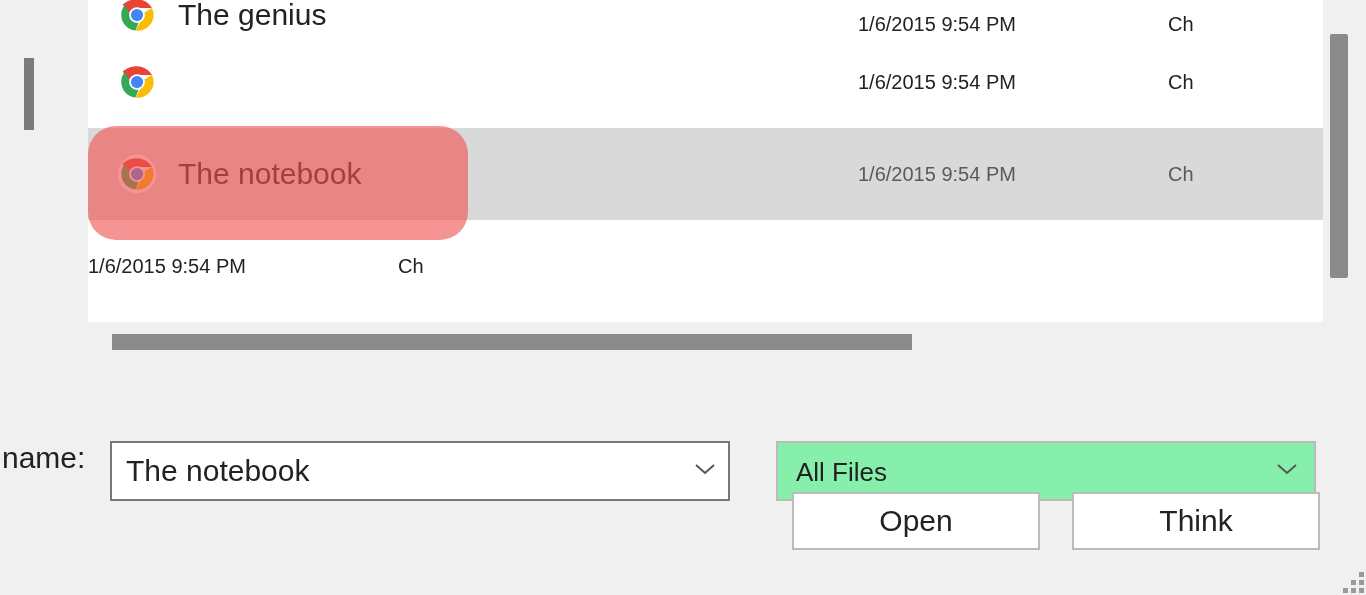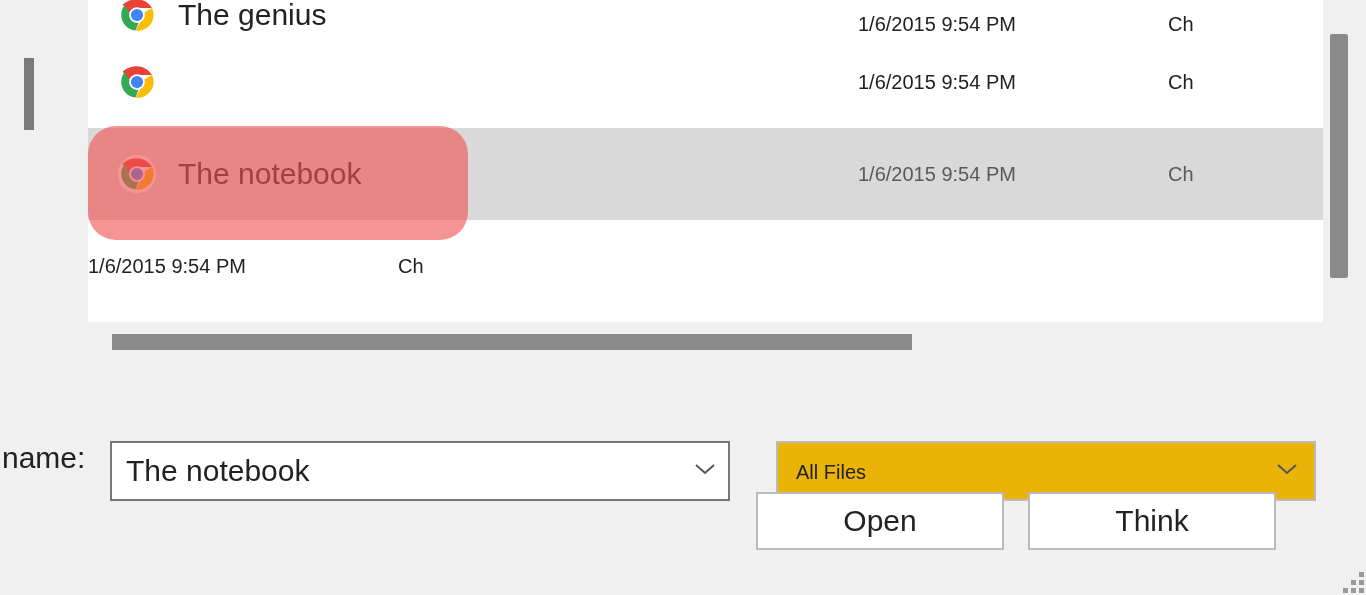--- a/index.html
+++ b/index.html
@@ -182,41 +182,41 @@
   }
 
   .filetype-select {
     position: relative;
     width: 540px;
   }
   .filetype-box {
     width: 100%;
     height: 60px;
     border: 2px solid #bbb;
-    background: #eab308;
-    font-size: 20px;
+    background: #86efac;
+    font-size: 26px;
     padding: 3px 54px 0 18px;
     color: #222;
     display: flex;
     align-items: center;
   }
   .filetype-caret {
     position: absolute;
     right: 18px;
     top: 50%;
     transform: translateY(-50%);
     pointer-events: none;
   }
 
   .buttons-row {
     position: absolute;
-    left: 756px;
+    left: 792px;
     top: 140px;
     display: flex;
-    gap: 24px;
+    gap: 32px;
   }
   .dlg-button {
     width: 248px;
     height: 58px;
     border: 2px solid #bbb;
     background: #fff;
     font-size: 30px;
     color: #222;
     cursor: pointer;
     display: flex;

